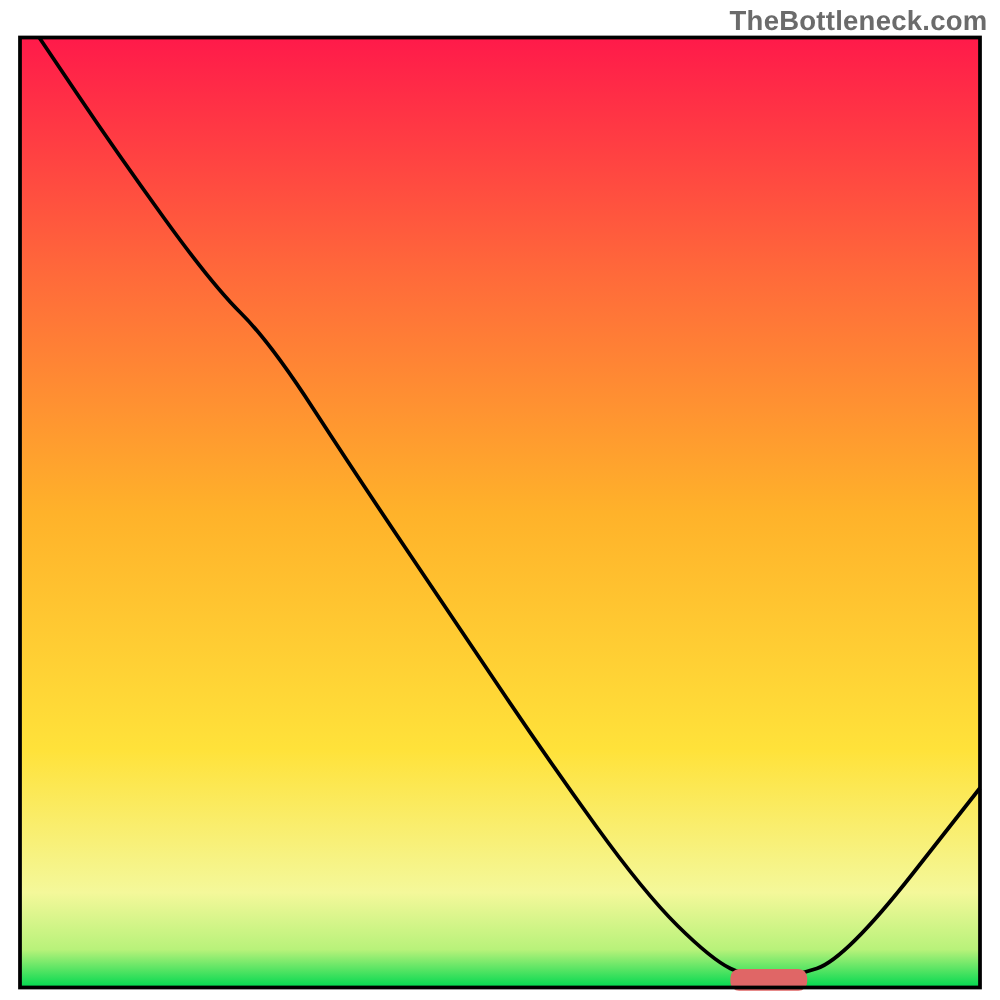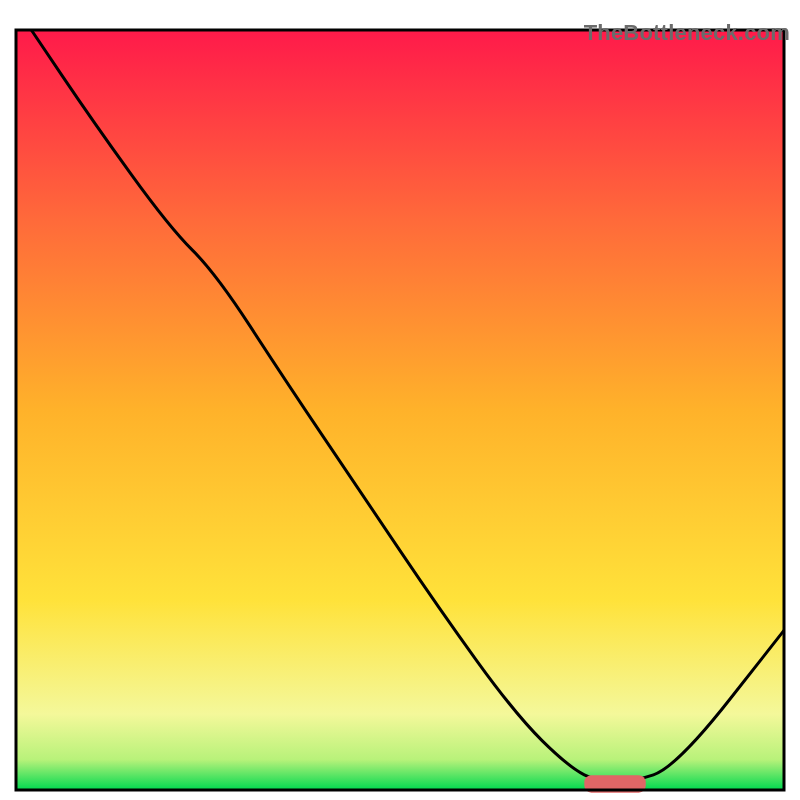--- a/index.html
+++ b/index.html
@@ -21,21 +21,20 @@
   }
   .watermark {
     position: absolute;
     top: 4px;
     right: 10px;
     font-size: 22px;
     font-weight: 600;
     color: #6b6b6b;
     letter-spacing: 0.2px;
     pointer-events: none;
-    margin-top: 16px;
   }
 </style>
 </head>
 <body>
 
 <div class="canvas-wrap">
 
   <svg id="chart-svg" width="800" height="800" viewBox="0 0 800 800">
     <defs>
       <linearGradient id="bg-grad" x1="0" y1="1" x2="0" y2="0">

